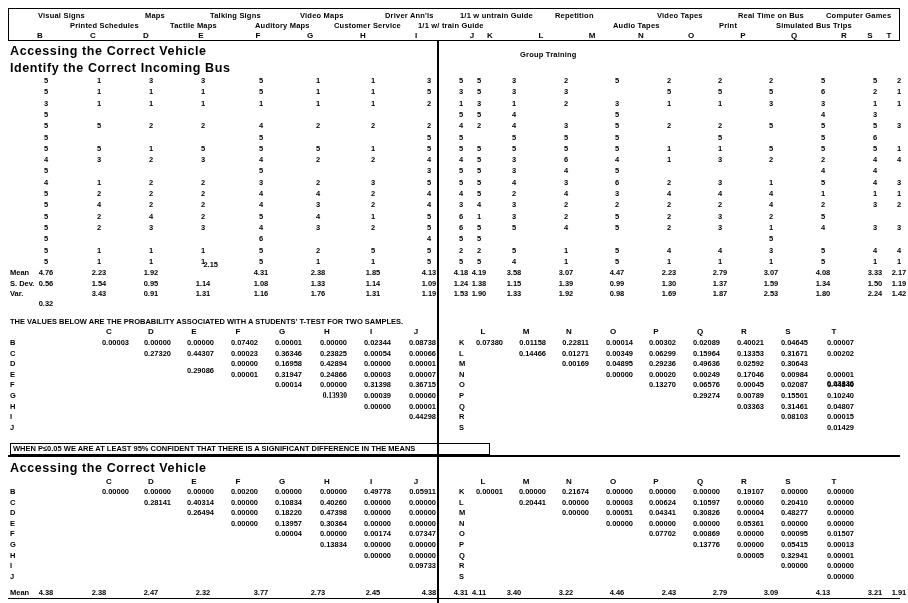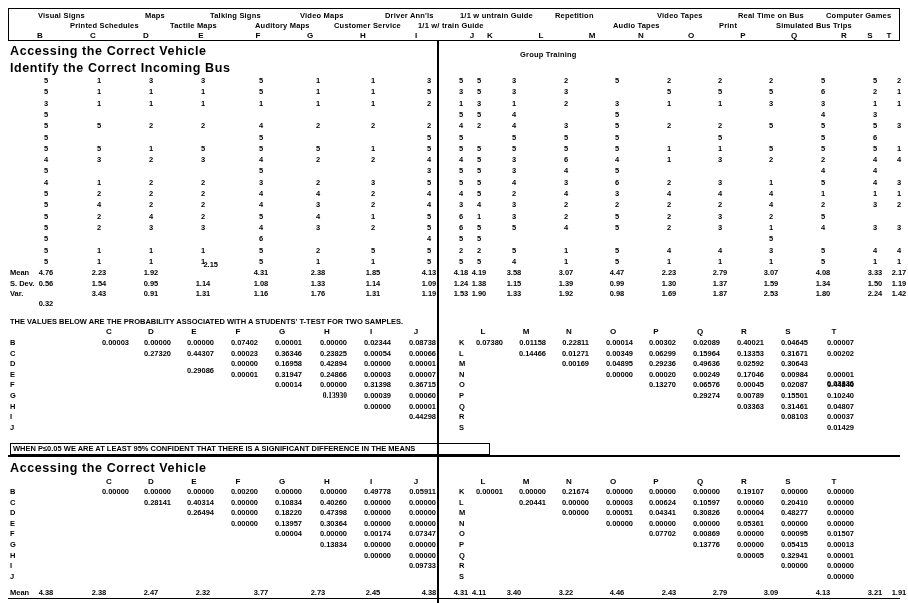--- a/index.html
+++ b/index.html
@@ -511,21 +511,21 @@
 <div class="abs pv" style="position: absolute; left: 674px; top: 391px;">0.29274</div>
 <div class="abs pv" style="position: absolute; left: 718px; top: 391px;">0.00789</div>
 <div class="abs pv" style="position: absolute; left: 762px; top: 391px;">0.15501</div>
 <div class="abs pv" style="position: absolute; left: 808px; top: 391px;">0.10240</div>
 <div class="abs rl" style="position: absolute; left: 459px; top: 401.6px;">Q</div>
 <div class="abs pv" style="position: absolute; left: 718px; top: 401.6px;">0.03363</div>
 <div class="abs pv" style="position: absolute; left: 762px; top: 401.6px;">0.31461</div>
 <div class="abs pv" style="position: absolute; left: 808px; top: 401.6px;">0.04807</div>
 <div class="abs rl" style="position: absolute; left: 459px; top: 412.2px;">R</div>
 <div class="abs pv" style="position: absolute; left: 762px; top: 412.2px;">0.08103</div>
-<div class="abs pv" style="position: absolute; left: 808px; top: 412.2px;">0.00037</div>
+<div class="abs pv" style="position: absolute; left: 808px; top: 412.2px;">0.00015</div>
 <div class="abs rl" style="position: absolute; left: 459px; top: 422.8px;">S</div>
 <div class="abs pv" style="position: absolute; left: 808px; top: 422.8px;">0.01429</div>
 <div class="abs note" style="position: absolute; left: 10px; top: 443px; border: 1px solid rgb(0, 0, 0); padding: 0px 2px; width: 474px; overflow: hidden; line-height: 10px;">WHEN P≤0.05 WE ARE AT LEAST 95% CONFIDENT THAT THERE IS A SIGNIFICANT DIFFERENCE IN THE MEANS</div>
 <div class="hline" style="left: 8px; top: 455px; width: 892px; height: 2px;"></div>
 <div class="abs title" style="position: absolute; left: 10px; top: 461px;">Accessing the Correct Vehicle</div>
 <div class="abs colL" style="position: absolute; left: 99px; top: 477px;">C</div>
 <div class="abs colL" style="position: absolute; left: 141px; top: 477px;">D</div>
 <div class="abs colL" style="position: absolute; left: 184px; top: 477px;">E</div>
 <div class="abs colL" style="position: absolute; left: 228px; top: 477px;">F</div>
 <div class="abs colL" style="position: absolute; left: 272px; top: 477px;">G</div>

